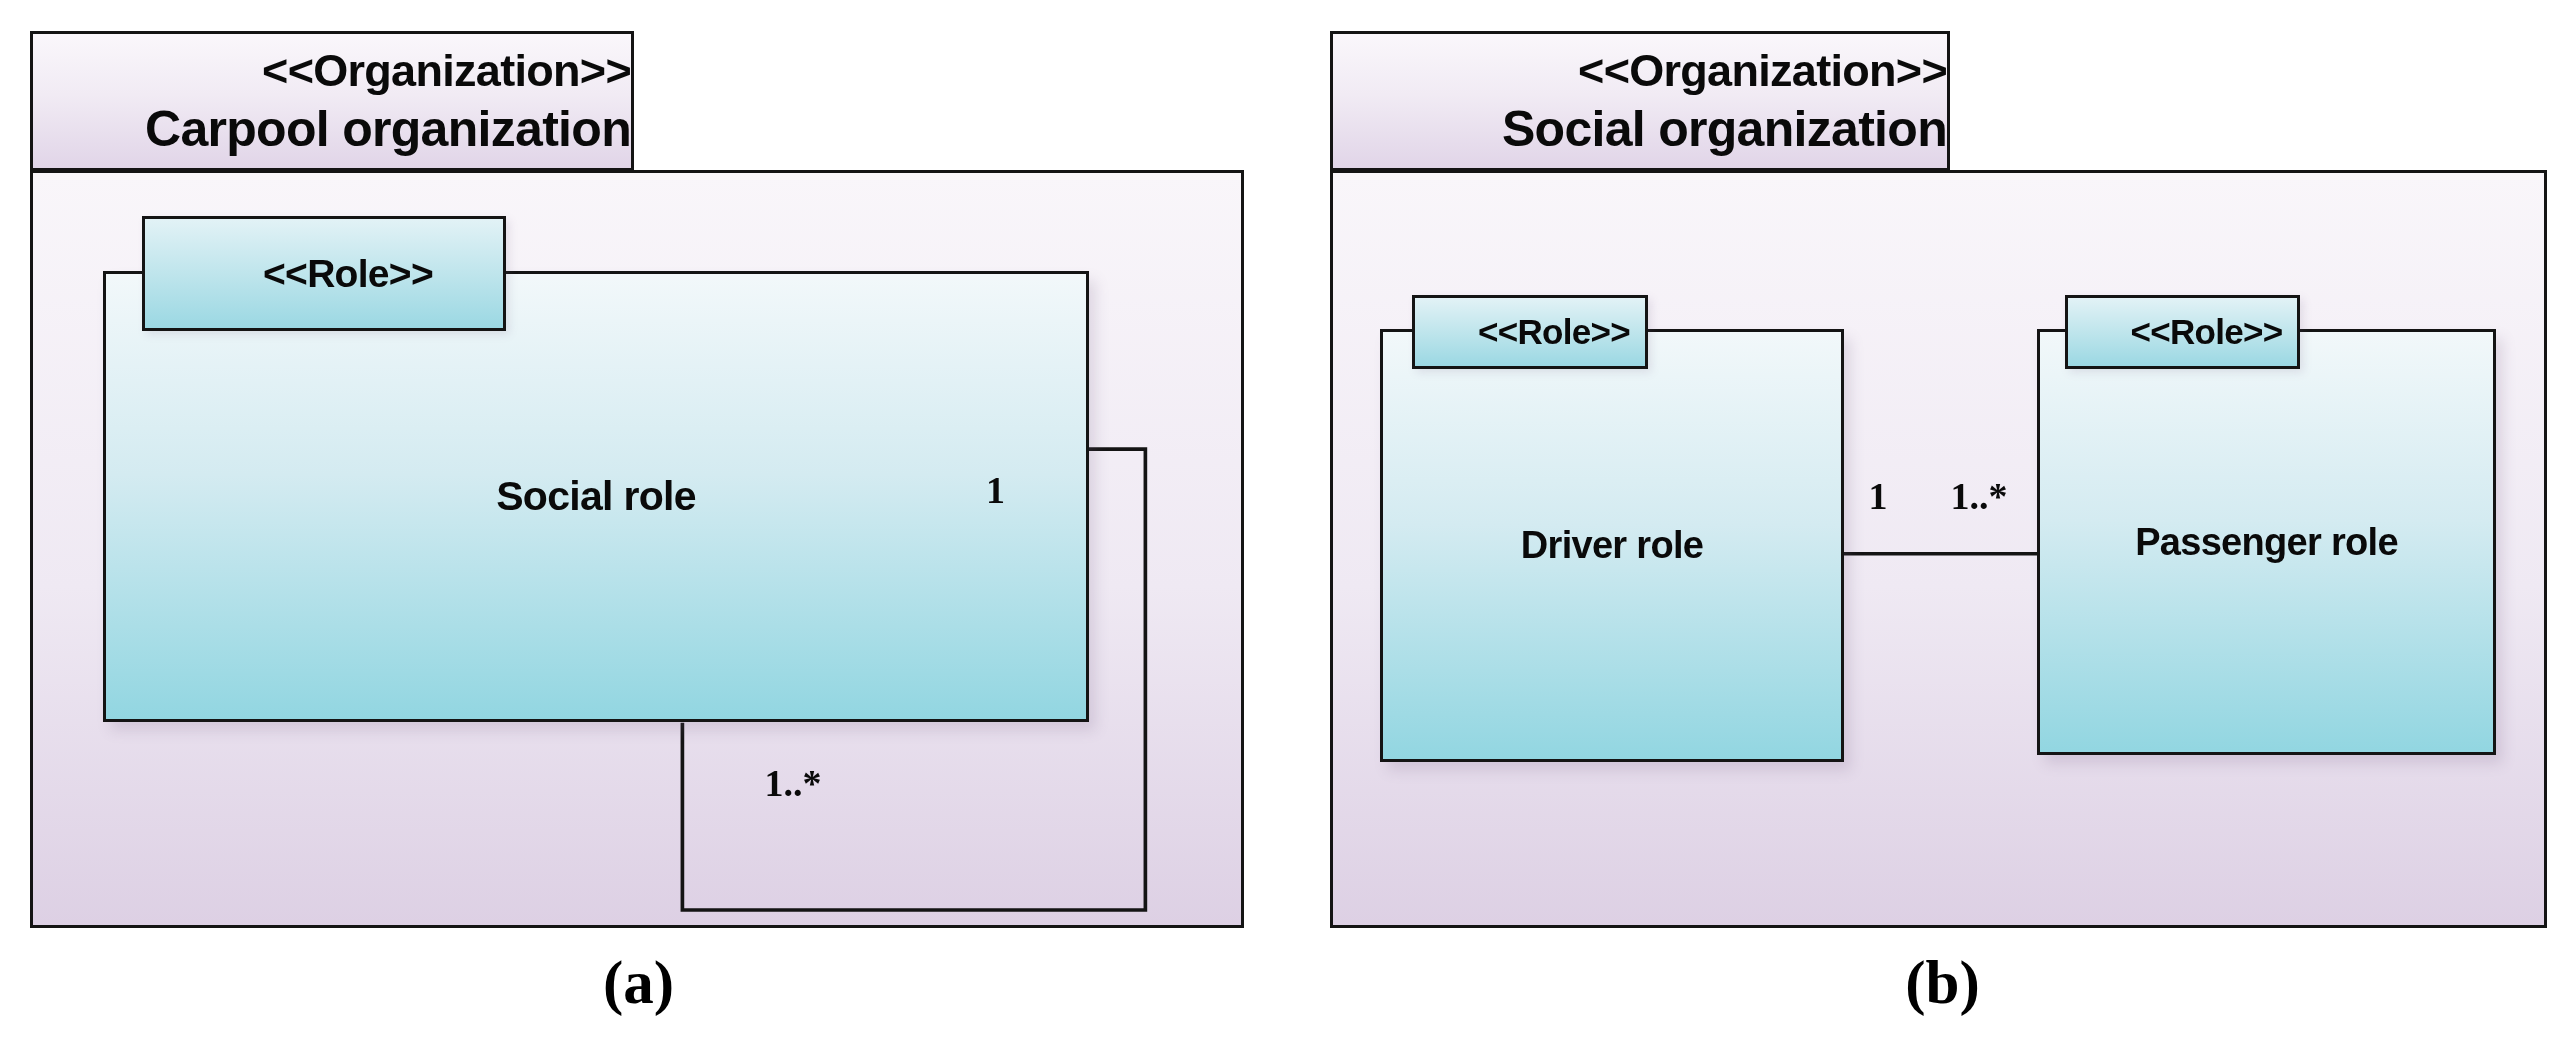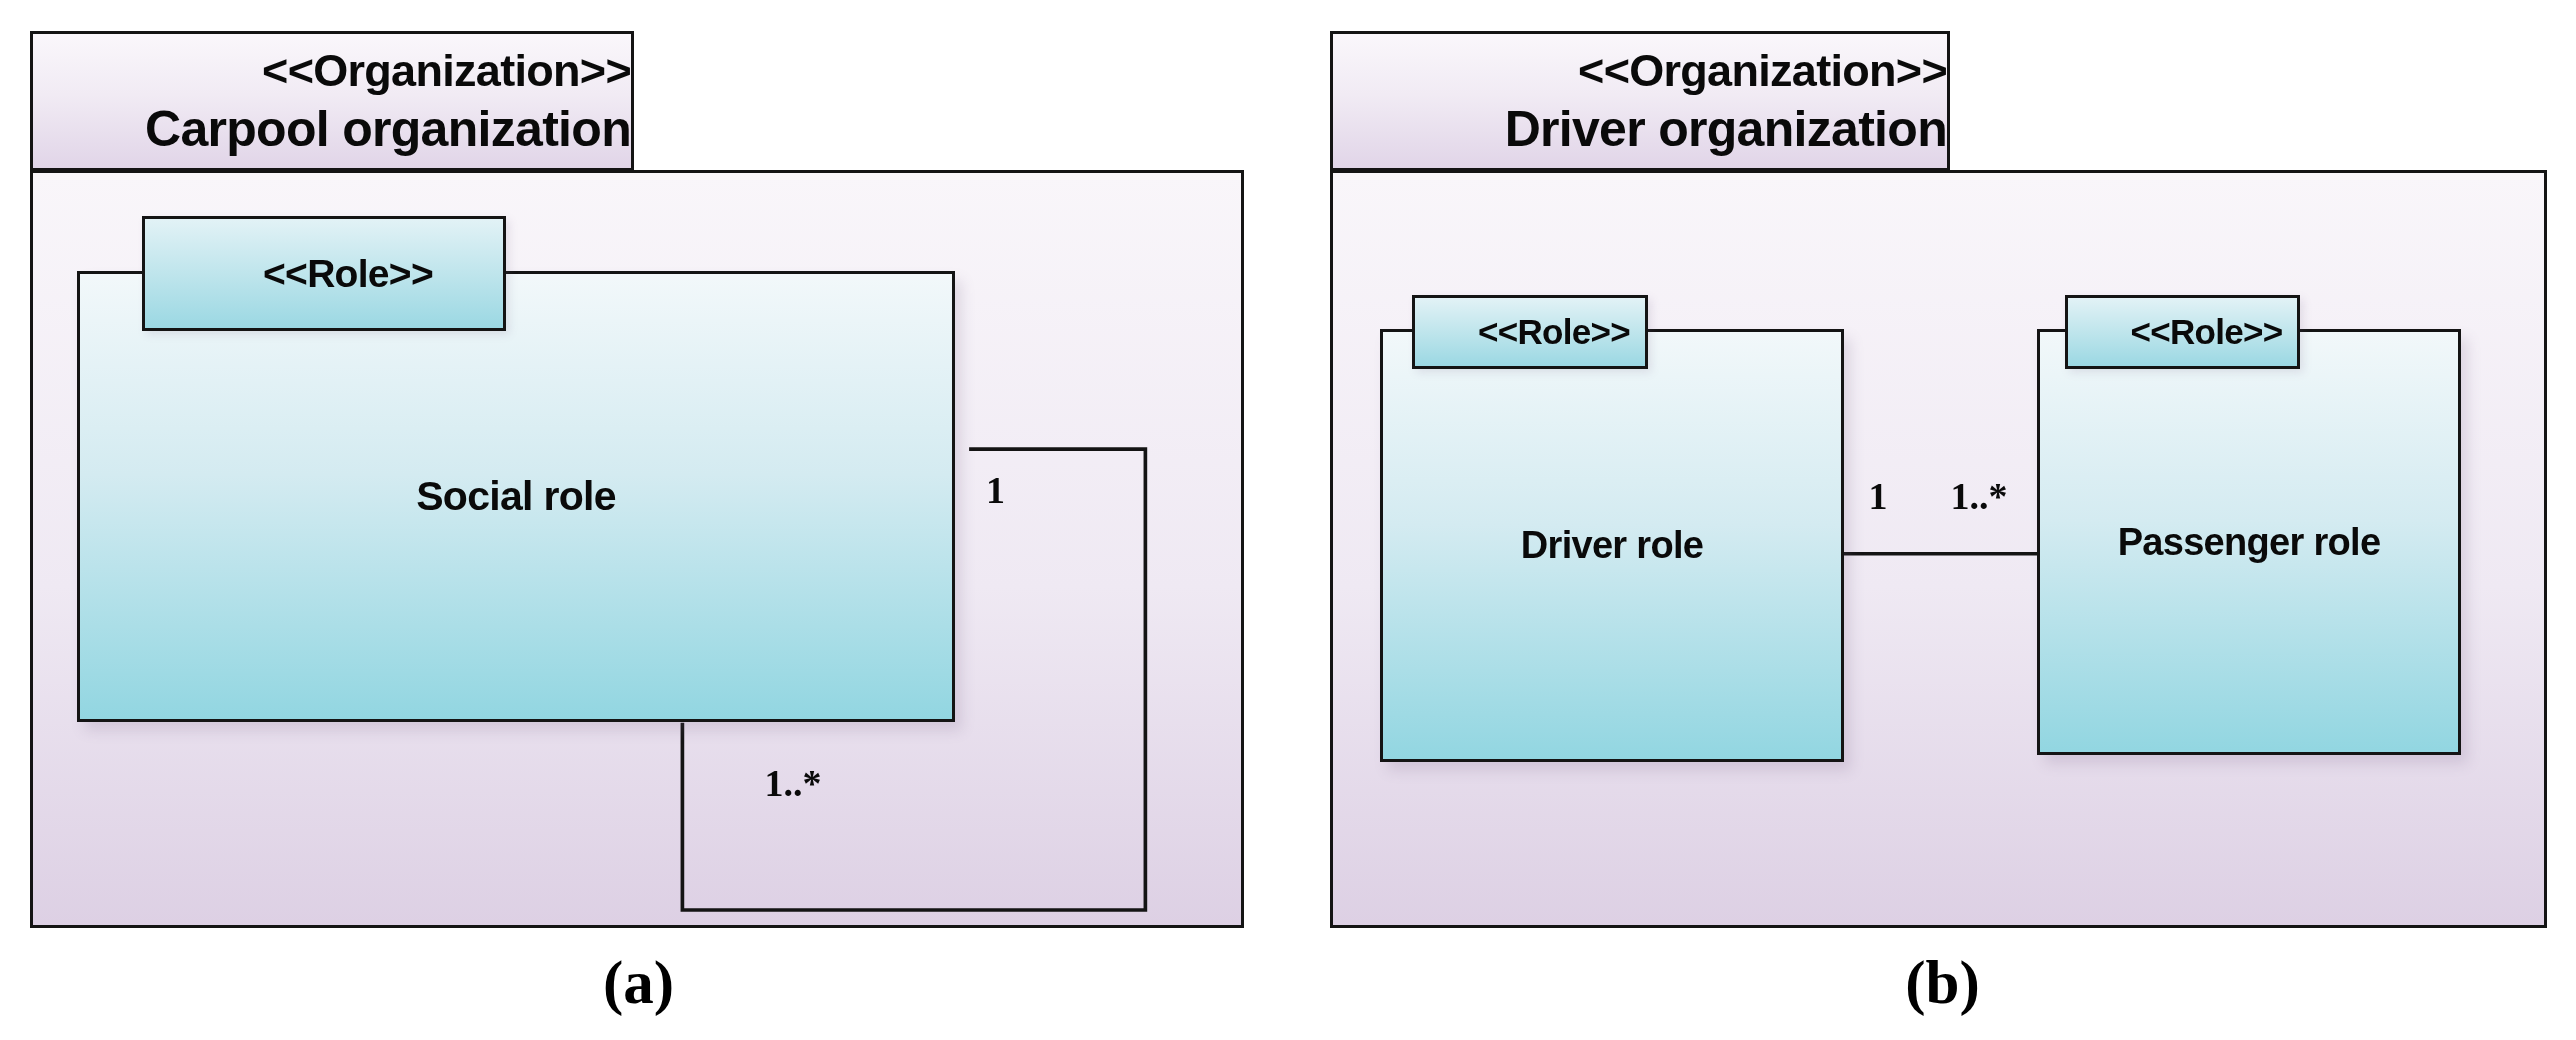--- a/index.html
+++ b/index.html
@@ -87,50 +87,50 @@
   <div class="abs pkg-tab" style="left:30px;top:31px;width:604px;height:140px;">
     <div class="pkg-stereotype">&lt;&lt;Organization&gt;&gt;</div>
     <div class="pkg-name">Carpool organization</div>
   </div>
 
   <svg id="assoc-layer" width="2576" height="1041" viewBox="0 0 3522 1423">
     <polyline points="1325,614 1566,614 1566,1244 933,1244 933,988" fill="none" stroke="#141414" stroke-width="5"></polyline>
     <line x1="2520" y1="757" x2="2788" y2="757" stroke="#141414" stroke-width="5"></line>
   </svg>
 
-  <div class="abs cls-box" style="left:77px;top:271px;width:878px;height:451px;text-align:center;">
+  <div class="abs cls-box" style="left:103px;top:271px;width:986px;height:451px;text-align:center;">
     <div class="cls-name">Social role</div>
   </div>
 
   <div class="abs role-tab" style="left:142px;top:216px;width:364px;height:115px;">
     <div class="role-tab-label">&lt;&lt;Role&gt;&gt;</div>
   </div>
 
   <div class="abs mult" style="left:986px;top:468px;">1</div>
 
   <div class="abs mult mult-center" style="left:731px;top:761px;width:124px;">1..*</div>
 
   <div class="abs caption" style="left:492px;top:948px;width:293px;">(a)</div>
 
   <div class="abs pkg-body" style="left:1330px;top:170px;width:1217px;height:758px;"></div>
 
   <div class="abs pkg-tab" style="left:1330px;top:31px;width:620px;height:140px;">
     <div class="pkg-stereotype">&lt;&lt;Organization&gt;&gt;</div>
-    <div class="pkg-name">Driver organization</div>
+    <div class="pkg-name">Social organization</div>
   </div>
 
   <div class="abs cls-box" style="left:1380px;top:329px;width:464px;height:433px;">
     <div class="cls-name cls-name-sm">Driver role</div>
   </div>
 
   <div class="abs role-tab" style="left:1412px;top:295px;width:236px;height:74px;">
     <div class="role-tab-label role-tab-label-sm">&lt;&lt;Role&gt;&gt;</div>
   </div>
 
-  <div class="abs cls-box" style="left:2037px;top:329px;width:424px;height:426px;">
+  <div class="abs cls-box" style="left:2037px;top:329px;width:459px;height:426px;">
     <div class="cls-name cls-name-sm">Passenger role</div>
   </div>
 
   <div class="abs role-tab" style="left:2065px;top:295px;width:235px;height:74px;">
     <div class="role-tab-label role-tab-label-sm">&lt;&lt;Role&gt;&gt;</div>
   </div>
 
   <div class="abs mult mult-center" style="left:1834px;top:474px;width:88px;">1</div>
 
   <div class="abs mult mult-center" style="left:1917px;top:474px;width:124px;">1..*</div>

